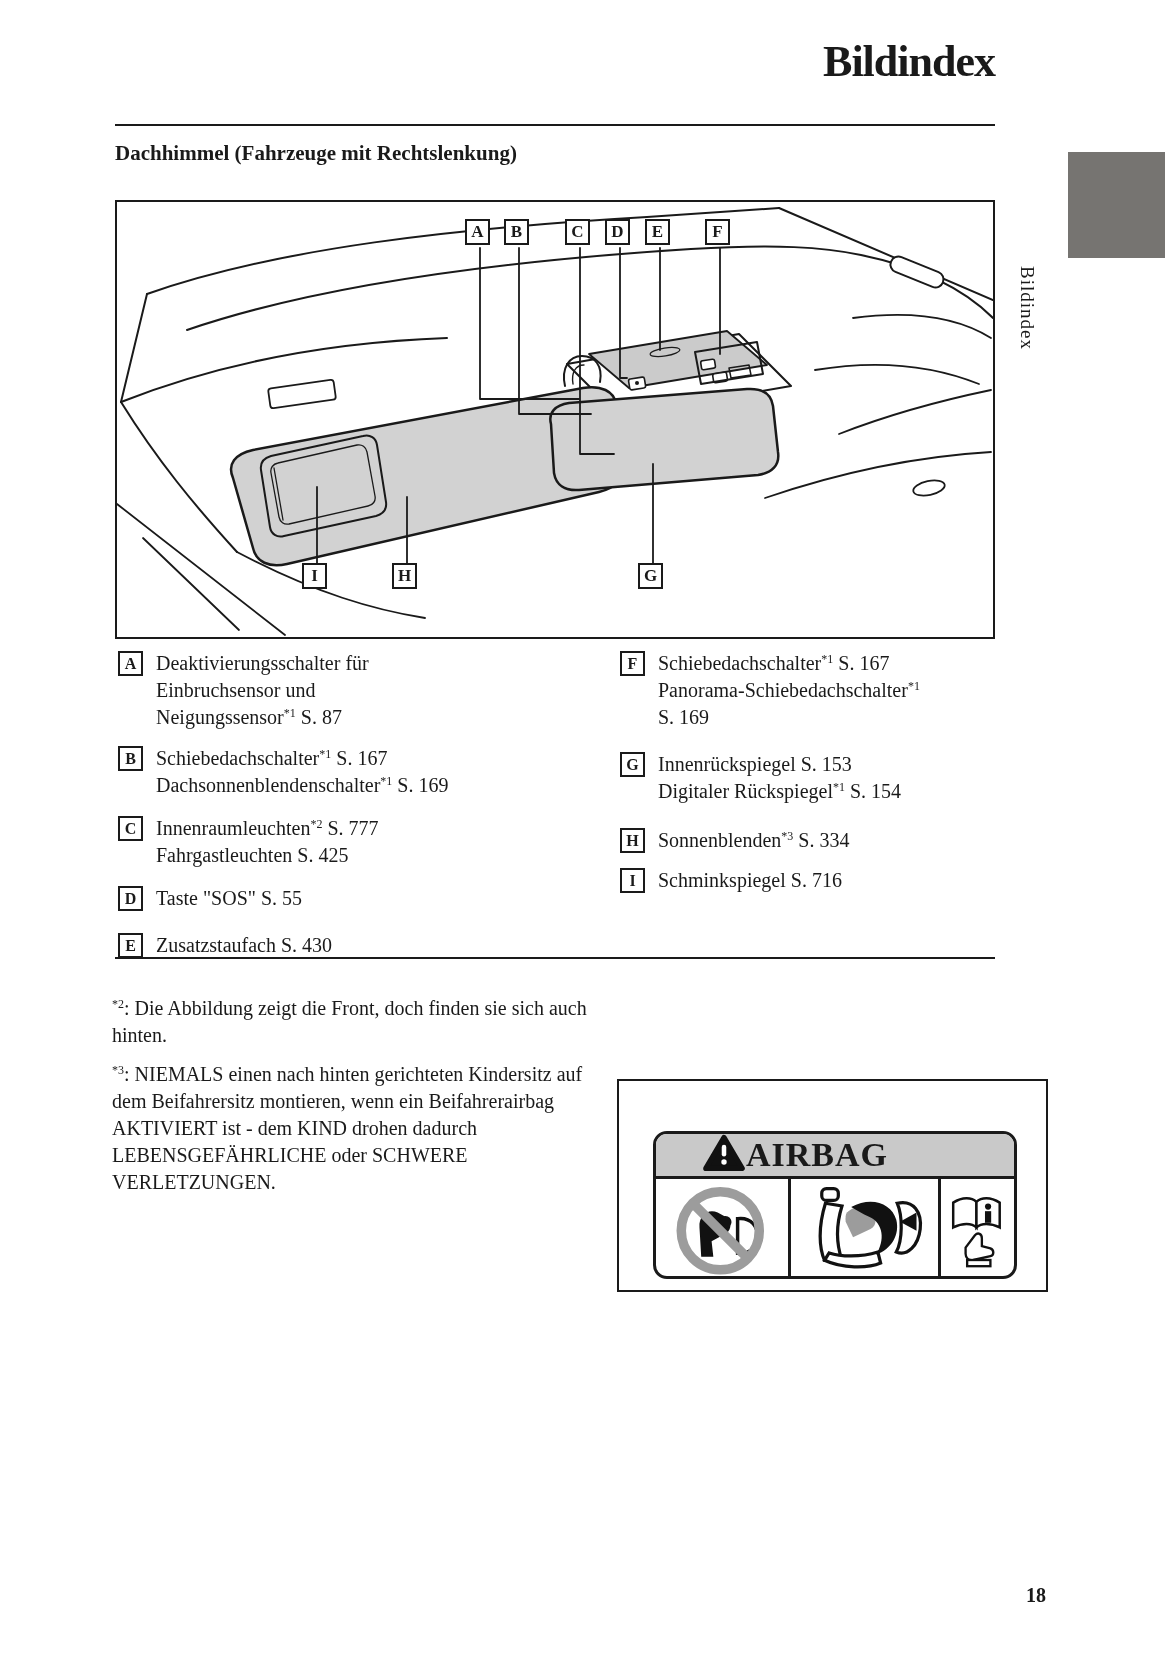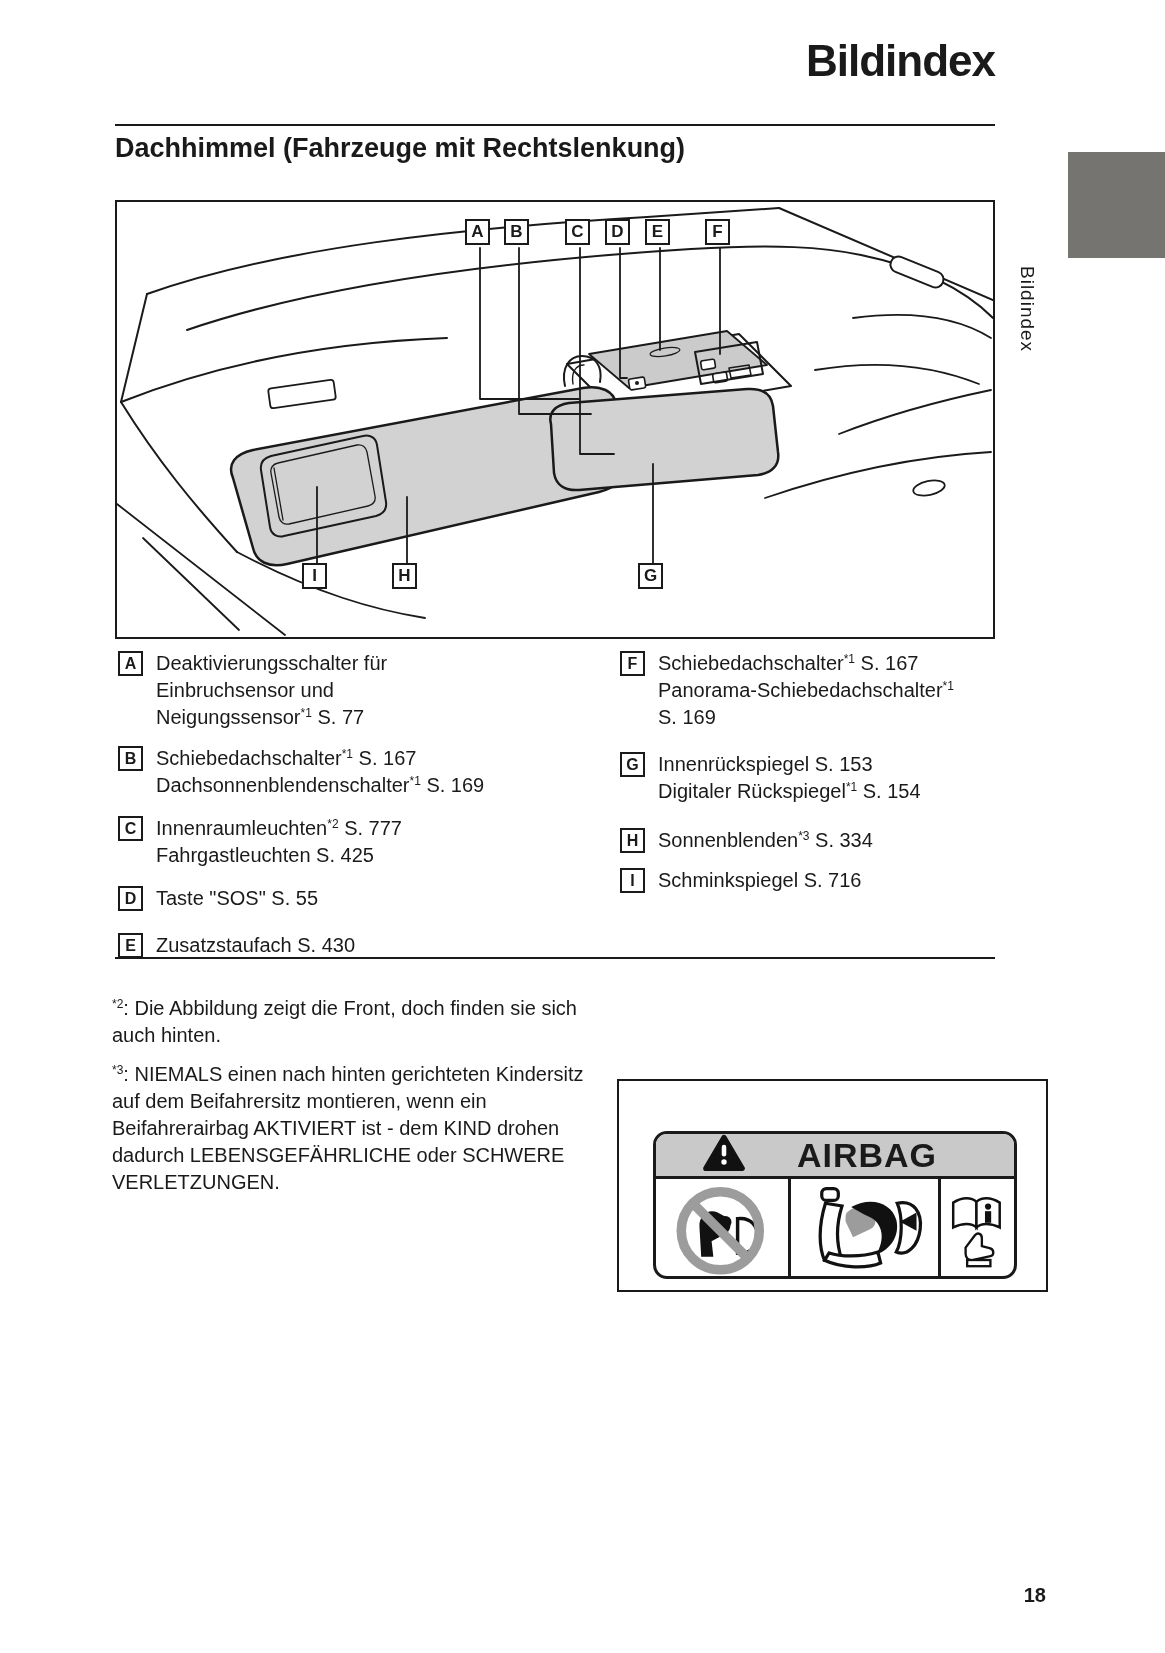--- a/index.html
+++ b/index.html
@@ -1,28 +1,28 @@
 <!DOCTYPE html>
 <html><head>
 <meta charset="utf-8">
 <style>
   html,body{margin:0;padding:0;background:#e8e8e8;}
   .page{
     position:relative;width:1165px;height:1653px;background:#ffffff;
-    font-family:Liberation Sans, sans-serif;color:#1a1a1a;
+    font-family:Liberation Serif, serif;color:#1a1a1a;
     margin:0 auto;overflow:hidden;
   }
   .page-title{
     position:absolute;top:36px;right:170px;font-size:44px;font-weight:bold;
     letter-spacing:-1px;
   }
   .rule{position:absolute;left:115px;width:880px;height:2px;background:#1a1a1a;}
   .rule-top{top:124px;}
   .rule-mid{top:957px;}
-  .section-heading{position:absolute;left:115px;top:133px;font-size:27px;font-weight:bold;}
+  .section-heading{position:absolute;left:115px;top:141px;font-size:21px;font-weight:bold;}
   .side-tab{position:absolute;left:1068px;top:152px;width:97px;height:106px;}
   .side-tab-label{
     position:absolute;left:1016px;top:266px;font-size:19px;
     writing-mode:vertical-rl;letter-spacing:1px;
   }
   .diagram{
     position:absolute;left:115px;top:200px;width:880px;height:439px;
     border:2px solid #1a1a1a;box-sizing:border-box;
   }
   .diagram svg{position:absolute;left:0;top:0;}
@@ -58,21 +58,21 @@
   .airbag-label{
     position:absolute;left:34px;top:50px;width:364px;height:148px;
     border:3px solid #1a1a1a;border-radius:14px;box-sizing:border-box;
     overflow:hidden;background:#fff;
   }
   .airbag-header{
     height:45px;border-bottom:3px solid #1a1a1a;display:flex;align-items:center;box-sizing:border-box;
   }
   .airbag-tri{flex:none;margin-left:46px;}
   .airbag-word{
-    flex:1;text-align:center;font-size:34px;font-weight:bold;letter-spacing:1px;
+    flex:1;font-size:34px;font-weight:bold;letter-spacing:1px;
     padding-right:26px;
   }
   .airbag-body{display:flex;height:100px;}
   .airbag-cell{display:flex;align-items:center;justify-content:center;box-sizing:border-box;}
   .cell-1{width:135px;border-right:3px solid #1a1a1a;}
   .cell-2{width:150px;border-right:3px solid #1a1a1a;}
   .cell-3{flex:1;}
   .page-number{position:absolute;top:1584px;right:119px;font-size:20px;font-weight:bold;}
 </style>
 </head>
@@ -159,21 +159,21 @@
     <span class="callout" style="left:275px;top:361px;">H</span>
     <span class="callout" style="left:521px;top:361px;">G</span>
   </div>
 
   <div class="legend-col legend-col-left" id="legend-left">
       <div class="legend-row r0">
         <span class="key-box">A</span>
         <div class="legend-text">
           <div><span>Deaktivierungsschalter für</span></div>
           <div><span>Einbruchsensor und</span></div>
-          <div><span>Neigungssensor</span><sup>*1</sup><span> S. 77</span></div>
+          <div><span>Neigungssensor</span><sup>*1</sup><span> S. 87</span></div>
         </div>
       </div>
       <div class="legend-row r1">
         <span class="key-box">B</span>
         <div class="legend-text">
           <div><span>Schiebedachschalter</span><sup>*1</sup><span> S. 167</span></div>
           <div><span>Dachsonnenblendenschalter</span><sup>*1</sup><span> S. 169</span></div>
         </div>
       </div>
       <div class="legend-row r2">

